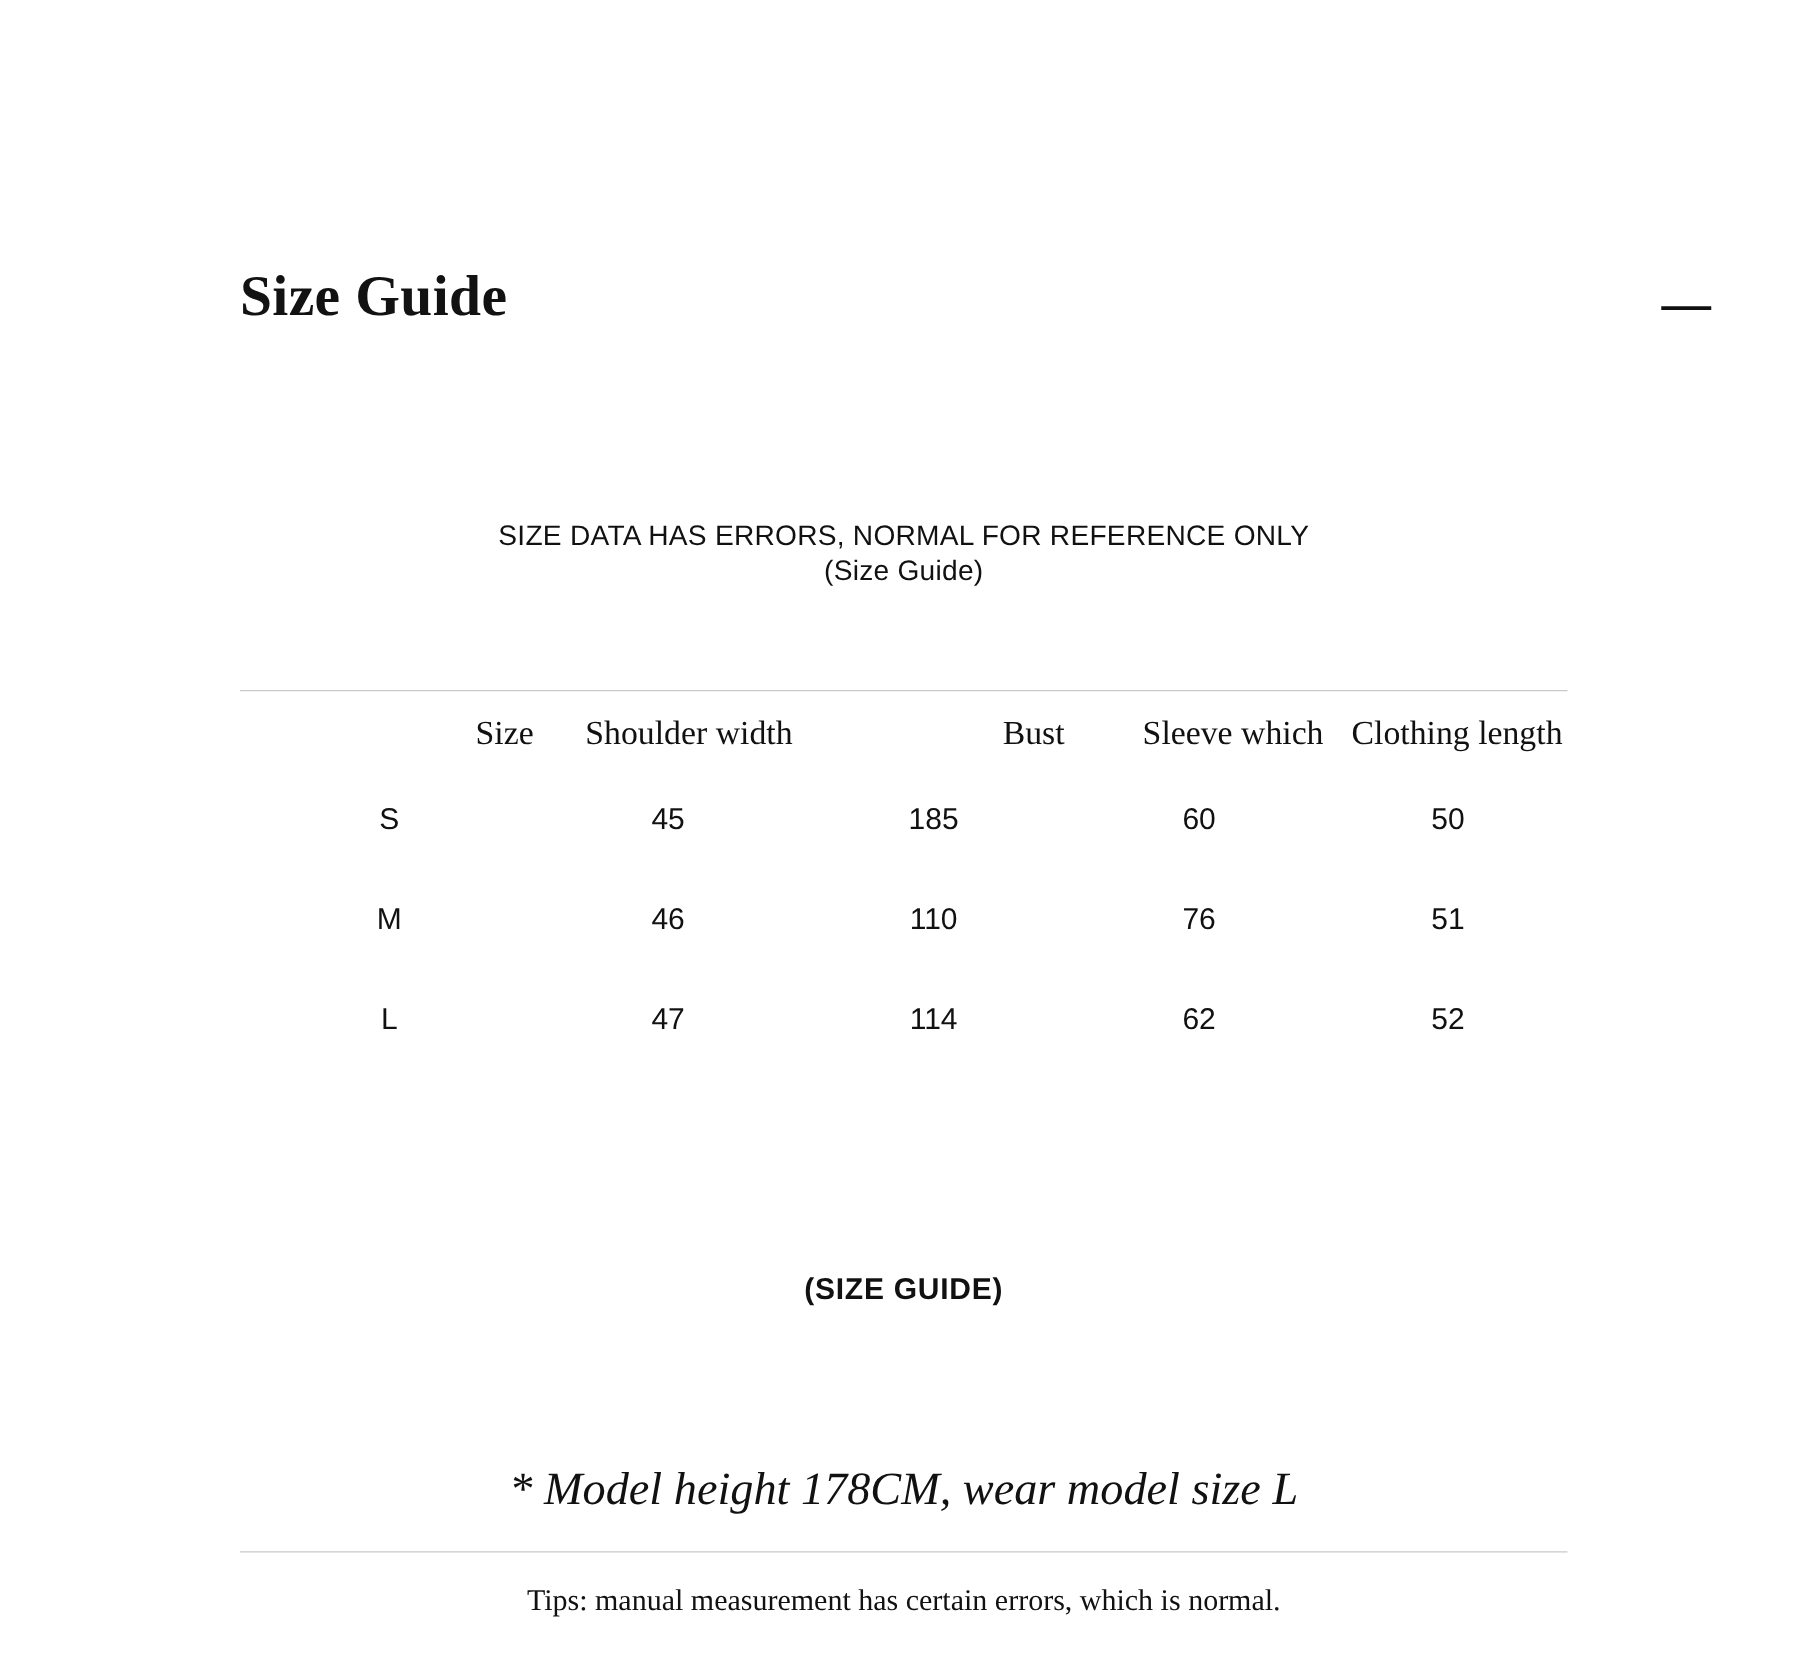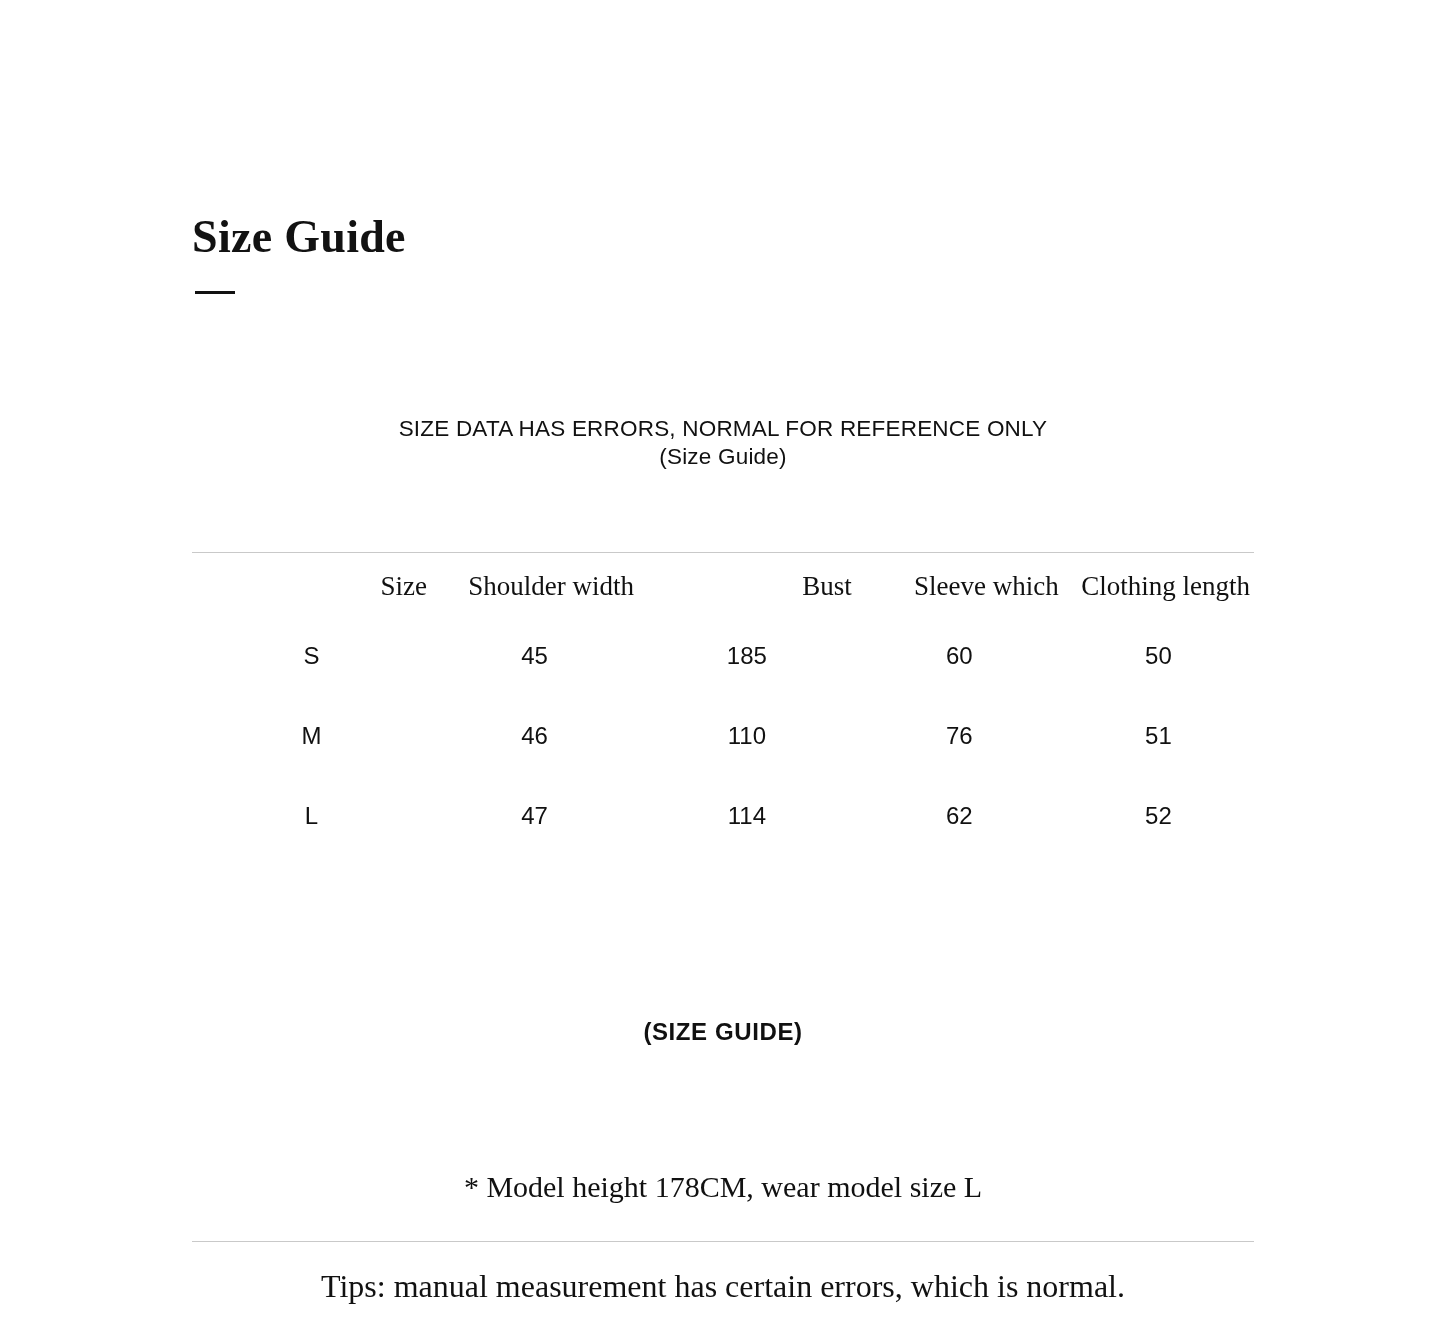--- a/index.html
+++ b/index.html
@@ -26,21 +26,20 @@
 
   
   .header {
     position: absolute;
     left: 192px;
     top: 214px;
     width: 1180px;
     display: flex;
     align-items: flex-start;
     justify-content: space-between;
-    flex-direction: column;
   }
   .title {
     font-family: "Liberation Serif", serif;
     font-weight: bold;
     font-size: 46px;
     line-height: 1;
     letter-spacing: 0.3px;
     color: #121212;
   }
   .collapse-btn {
@@ -143,41 +142,42 @@
   }
 
   
   .model-note {
     position: absolute;
     left: 192px;
     top: 1170px;
     width: 1062px;
     text-align: center;
     font-family: "Liberation Serif", serif;
-    font-size: 30px;
-    color: #111111;
+    font-size: 37px;
+    color: #111111;
+    font-style: italic;
   }
 
   .divider {
     position: absolute;
     left: 192px;
     top: 1241px;
     width: 1062px;
     height: 1px;
     background: #c9c9c9;
   }
 
   .tips {
     position: absolute;
     left: 192px;
     top: 1268px;
     width: 1062px;
     text-align: center;
     font-family: "Liberation Serif", serif;
-    font-size: 32px;
+    font-size: 24px;
     color: #111111;
   }
 </style>
 </head>
 <body>
 
 <div class="page">
 
   <div class="header">
     <div class="title">Size Guide</div>

